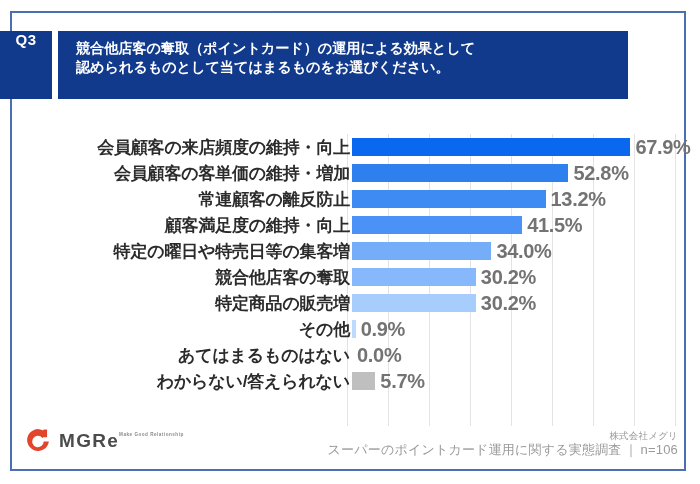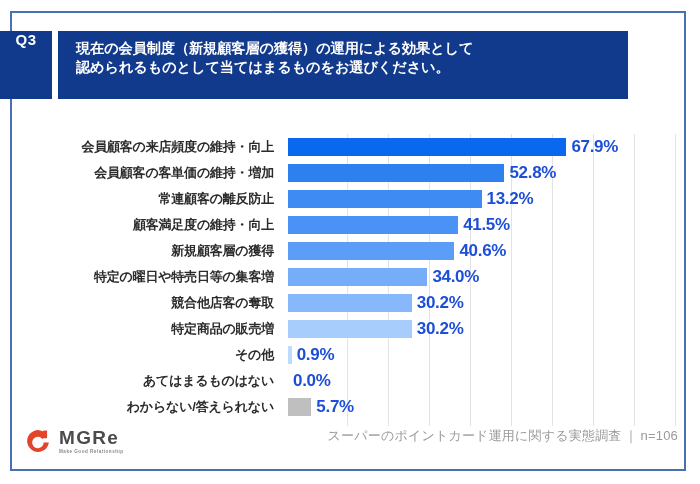--- a/index.html
+++ b/index.html
@@ -93,46 +93,46 @@
     height: 292px;
     background: #e3e3e3;
   }
   .chart-row {
     position: relative;
     height: 26px;
     display: flex;
     align-items: center;
   }
   .row-label {
-    width: 288px;
+    width: 352px;
     text-align: right;
-    padding-right: 14px;
+    padding-right: 2px;
     box-sizing: border-box;
-    font-size: 13px;
+    font-size: 17px;
     color: #2b2b2b;
     font-weight: bold;
     white-space: nowrap;
     letter-spacing: -0.2px;
     z-index: 2;
   }
   .bar-wrap {
     position: relative;
     display: flex;
     align-items: center;
     height: 26px;
     z-index: 2;
   }
   .bar {
     height: 18px;
     border-radius: 0px;
   }
   .bar-value {
-    font-size: 17px;
-    font-weight: bold;
-    color: #1d4ed8;
+    font-size: 20px;
+    font-weight: bold;
+    color: #737373;
     margin-left: 5px;
     white-space: nowrap;
     letter-spacing: -0.3px;
   }
 
   
   #footer {
     position: absolute;
     left: 0px;
     top: 424px;
@@ -147,21 +147,21 @@
     align-items: center;
     gap: 7px;
   }
   #logo-mark {
     width: 26px;
     height: 26px;
     position: relative;
   }
   #logo-text-block {
     display: flex;
-    flex-direction: column;
+    flex-direction: row;
     justify-content: flex-end;
   }
   #logo-wordmark {
     font-size: 19px;
     font-weight: bold;
     color: #4b4b4b;
     letter-spacing: 1.3px;
     line-height: 20px;
   }
   #logo-tagline {
@@ -195,21 +195,21 @@
 </head>
 <body>
 
 <div id="slide-frame"></div>
 
 <div id="question-header">
   <div id="q-number-box">
     <span>Q3</span>
   </div>
   <div id="q-text-box">
-    <div class="q-line">現在の会員制度（新規顧客層の獲得）の運用による効果として</div>
+    <div class="q-line">競合他店客の奪取（ポイントカード）の運用による効果として</div>
     <div class="q-line">認められるものとして当てはまるものをお選びください。</div>
   </div>
 </div>
 
 <div id="chart-area">
   <div id="gridlines">
       <div class="gridline" style="left: 347px;"></div>
       <div class="gridline" style="left: 388px;"></div>
       <div class="gridline" style="left: 429px;"></div>
       <div class="gridline" style="left: 470px;"></div>
@@ -242,27 +242,20 @@
         </div>
       </div>
       <div class="chart-row">
         <div class="row-label">顧客満足度の維持・向上</div>
         <div class="bar-wrap">
           <div class="bar" style="width: 170.15px; background: rgb(74, 146, 245);"></div>
           <div class="bar-value">41.5%</div>
         </div>
       </div>
       <div class="chart-row">
-        <div class="row-label">新規顧客層の獲得</div>
-        <div class="bar-wrap">
-          <div class="bar" style="width: 166.46px; background: rgb(92, 157, 247);"></div>
-          <div class="bar-value">40.6%</div>
-        </div>
-      </div>
-      <div class="chart-row">
         <div class="row-label">特定の曜日や特売日等の集客増</div>
         <div class="bar-wrap">
           <div class="bar" style="width: 139.4px; background: rgb(118, 173, 249);"></div>
           <div class="bar-value">34.0%</div>
         </div>
       </div>
       <div class="chart-row">
         <div class="row-label">競合他店客の奪取</div>
         <div class="bar-wrap">
           <div class="bar" style="width: 123.82px; background: rgb(134, 184, 251);"></div>
@@ -307,17 +300,18 @@
         <path d="M82 24 A42 42 0 1 0 88 52 L68 52 A22 22 0 1 1 63 38 Z" fill="#e2452b"></path>
         <rect x="66" y="6" width="15" height="30" rx="3" fill="#e2452b"></rect>
       </svg>
     </div>
     <div id="logo-text-block">
       <div id="logo-wordmark">MGRe</div>
       <div id="logo-tagline">Make Good Relationship</div>
     </div>
   </div>
   <div id="attribution">
+    <div id="company-name">株式会社メグリ</div>
     <div id="survey-line">
       <span>スーパーのポイントカード運用に関する実態調査</span><span class="sep">｜</span><span>n=106</span>
     </div>
   </div>
 </div>
 
 </body></html>

